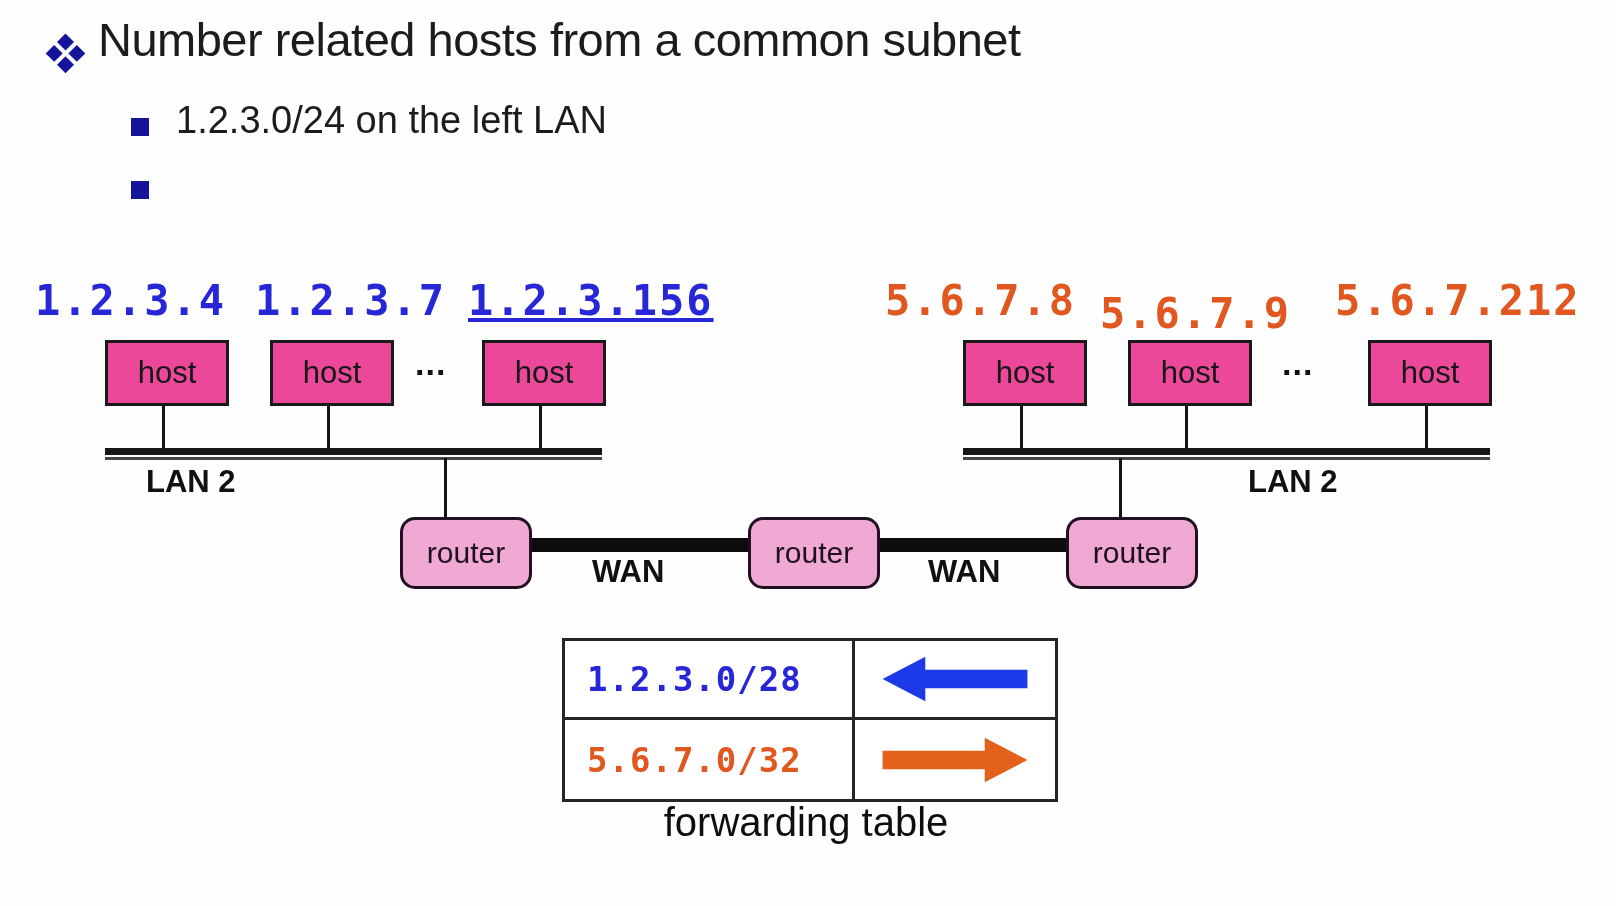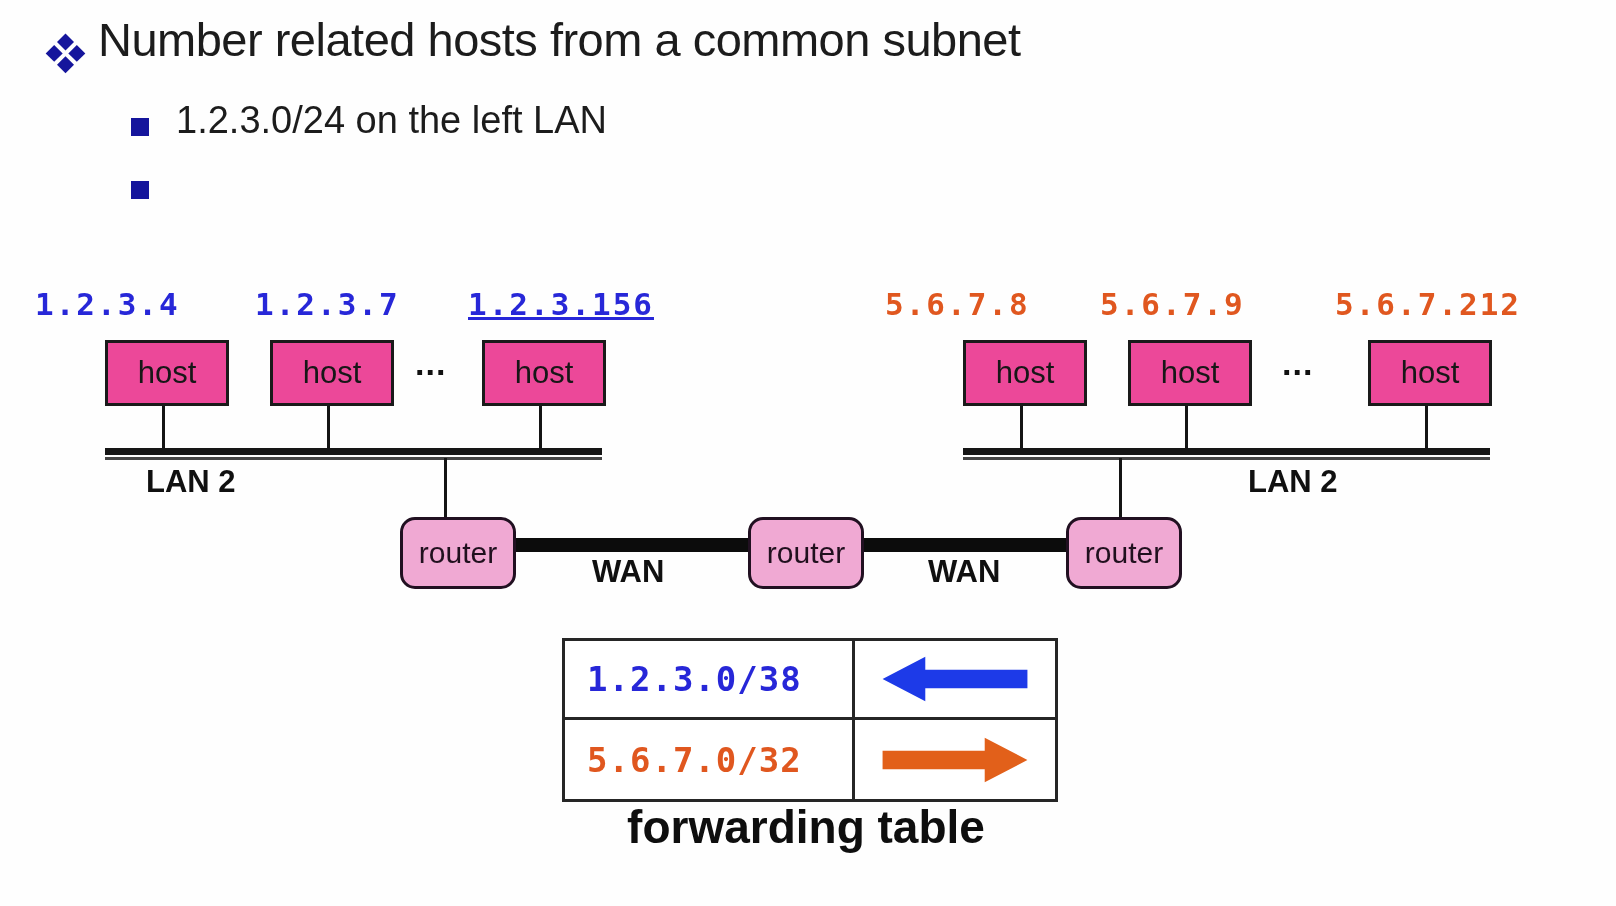--- a/index.html
+++ b/index.html
@@ -9,33 +9,33 @@
   
   .title {position:absolute; left:98px; top:12px; font-size:47px; color:#1c1c1c; letter-spacing:-0.5px;}
   .diamond-cluster {position:absolute; left:50px; top:40px; width:31px; height:31px;
                     transform:rotate(45deg); display:grid;
                     grid-template-columns:12px 12px; grid-template-rows:12px 12px; gap:4px;}
   .diamond-cluster i {display:block; background:#15159c;}
   .sub-bullet-square {position:absolute; left:131px; width:18px; height:18px; background:#15159c;}
   .sub-bullet-text {position:absolute; left:176px; font-size:38px; color:#1c1c1c;}
 
   
-  .ip {position:absolute; top:286px; font-family:"DejaVu Sans Mono", monospace;
-       font-weight:bold; font-size:31px; letter-spacing:2px; white-space:nowrap;}
+  .ip {position:absolute; top:276px; font-family:"DejaVu Sans Mono", monospace;
+       font-weight:bold; font-size:42px; letter-spacing:2px; white-space:nowrap;}
   .ip.blue   {color:#2727d8;}
   .ip.orange {color:#e0571f;}
   .dots {position:absolute; top:344px; font-size:34px; font-weight:bold; color:#111; letter-spacing:1px;}
   .lan-label, .wan-label {position:absolute; font-weight:bold; font-size:31px; color:#101010;}
 
   
   .host-box {position:absolute; top:340px; width:124px; height:66px; box-sizing:border-box;
              background:#ec4899; border:3px solid #1a1a1a;
              display:flex; align-items:center; justify-content:center;
              font-size:31px; color:#171717; z-index:2;}
-  .router-box {position:absolute; top:517px; width:116px; height:72px; box-sizing:border-box;
+  .router-box {position:absolute; top:517px; width:132px; height:72px; box-sizing:border-box;
                background:#f0a9d3; border:3px solid #211021; border-radius:15px;
                display:flex; align-items:center; justify-content:center;
                font-size:30px; color:#20101e; z-index:3;}
 
   
   .vline {position:absolute; width:3px; background:#141414; z-index:1;}
   .bus {position:absolute; top:448px; z-index:1;}
   .bus .line1 {height:7px; background:#161616;}
   .bus .line2 {height:3px; background:#454545; margin-top:2px;}
   .wan-bar {position:absolute; top:538px; height:14px; background:#0c0c0c; z-index:1;}
@@ -47,21 +47,21 @@
   .fwd-cell {display:flex; align-items:center; box-sizing:border-box;}
   .fwd-cell.col0 {border-right:3px solid #262626; padding-left:22px;
                   font-family:"DejaVu Sans Mono", monospace; font-weight:bold;
                   font-size:34px; letter-spacing:1px;}
   .fwd-cell.row0 {border-bottom:3px solid #262626;}
   .fwd-cell.prefix-blue   {color:#2727d8;}
   .fwd-cell.prefix-orange {color:#e0571f;}
   .fwd-cell.arrow-cell {justify-content:center;}
   svg.arrow {width:152px; height:52px; display:block;}
   .caption {position:absolute; left:806px; top:800px; transform:translateX(-50%);
-            font-weight:bold; font-size:46px; color:#0e0e0e; white-space:nowrap;}
+            font-weight:normal; font-size:40px; color:#0e0e0e; white-space:nowrap;}
 </style>
 </head>
 <body>
 
 <div id="slide">
 
   <span class="diamond-cluster">
       <i></i>
       <i></i>
       <i></i>
@@ -71,21 +71,21 @@
 
   <span class="sub-bullet-square" style="top:118px;"></span>
   <div class="sub-bullet-text" style="top:99px;">1.2.3.0/24 on the left LAN</div>
   <span class="sub-bullet-square" style="top:181px;"></span>
 
   <div class="ip blue" style="left:35px;">1.2.3.4</div>
   <div class="ip blue" style="left:255px;">1.2.3.7</div>
   <div class="ip blue" style="left:468px;text-decoration:underline;">1.2.3.156</div>
 
   <div class="ip orange" style="left:885px;">5.6.7.8</div>
-  <div class="ip orange" style="left:1100px;">5.6.7.9</div>
+  <div class="ip orange" style="left:1100px;margin-top:13px;">5.6.7.9</div>
   <div class="ip orange" style="left:1335px;">5.6.7.212</div>
 
   <div class="host-box" style="left:105px;">host</div>
   <div class="host-box" style="left:270px;">host</div>
   <div class="dots" style="left:415px;">...</div>
   <div class="host-box" style="left:482px;">host</div>
 
   <div class="host-box" style="left:963px;">host</div>
   <div class="host-box" style="left:1128px;">host</div>
   <div class="dots" style="left:1282px;">...</div>
@@ -118,21 +118,21 @@
   <div class="wan-bar" style="left:858px; width:216px;"></div>
 
   <div class="router-box" style="left:400px;">router</div>
   <div class="router-box" style="left:748px;">router</div>
   <div class="router-box" style="left:1066px;">router</div>
 
   <div class="wan-label" style="left:592px; top:554px;">WAN</div>
   <div class="wan-label" style="left:928px; top:554px;">WAN</div>
 
   <div class="fwd-table">
-    <div class="fwd-cell col0 row0 prefix-blue">1.2.3.0/38</div>
+    <div class="fwd-cell col0 row0 prefix-blue">1.2.3.0/28</div>
     <div class="fwd-cell row0 arrow-cell">
       <svg class="arrow" viewBox="0 0 160 56">
         <polygon points="2,28 48,4 48,18 158,18 158,38 48,38 48,52" fill="#1d3ae8"></polygon>
       </svg>
     </div>
     <div class="fwd-cell col0 prefix-orange">5.6.7.0/32</div>
     <div class="fwd-cell arrow-cell">
       <svg class="arrow" viewBox="0 0 160 56">
         <polygon points="158,28 112,4 112,18 2,18 2,38 112,38 112,52" fill="#e2601a"></polygon>
       </svg>

